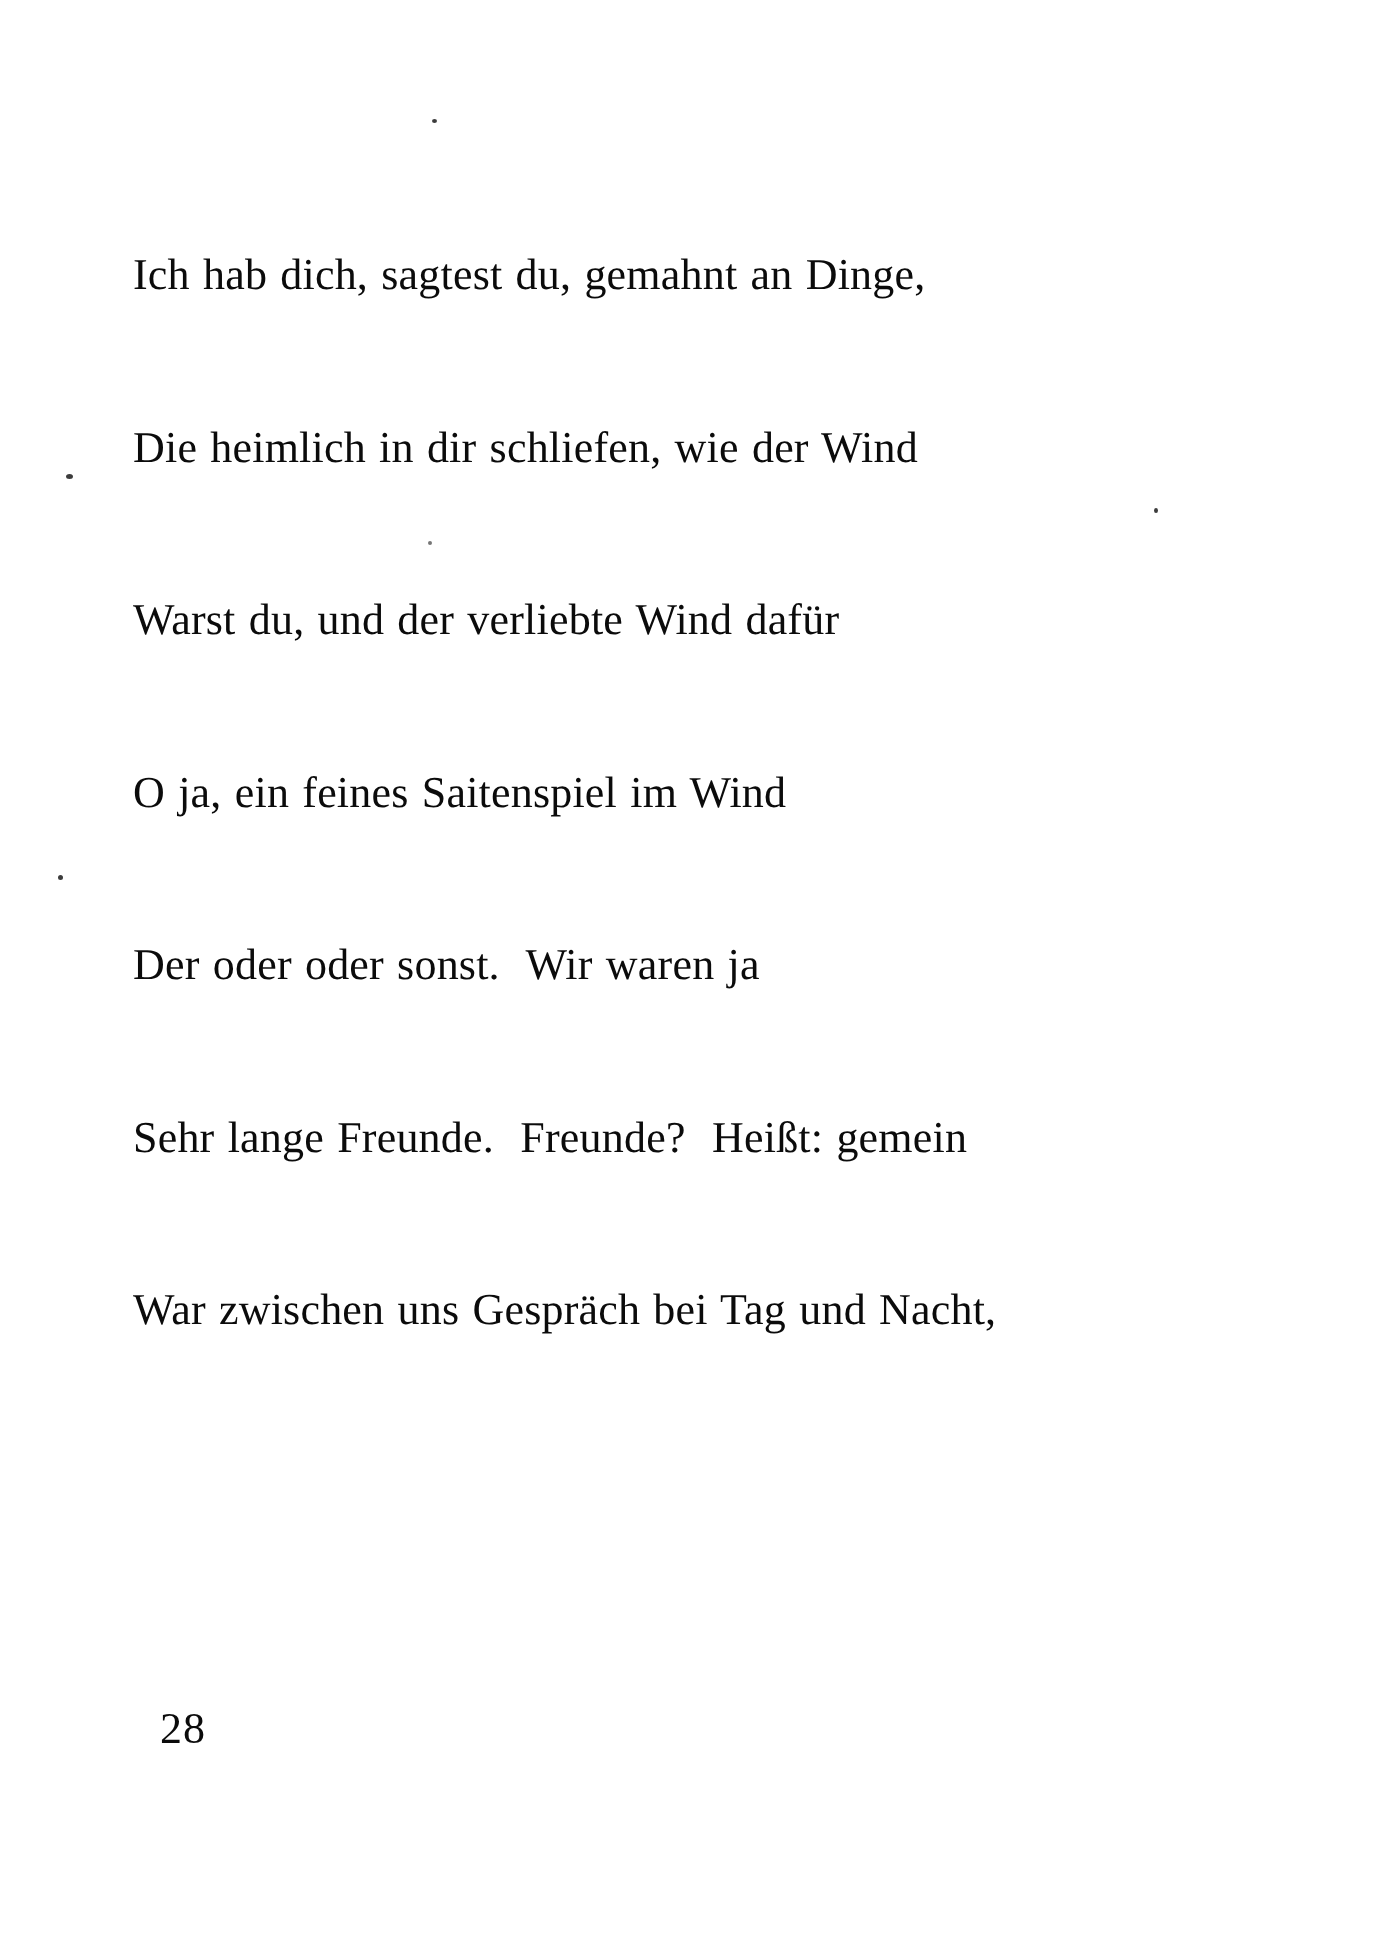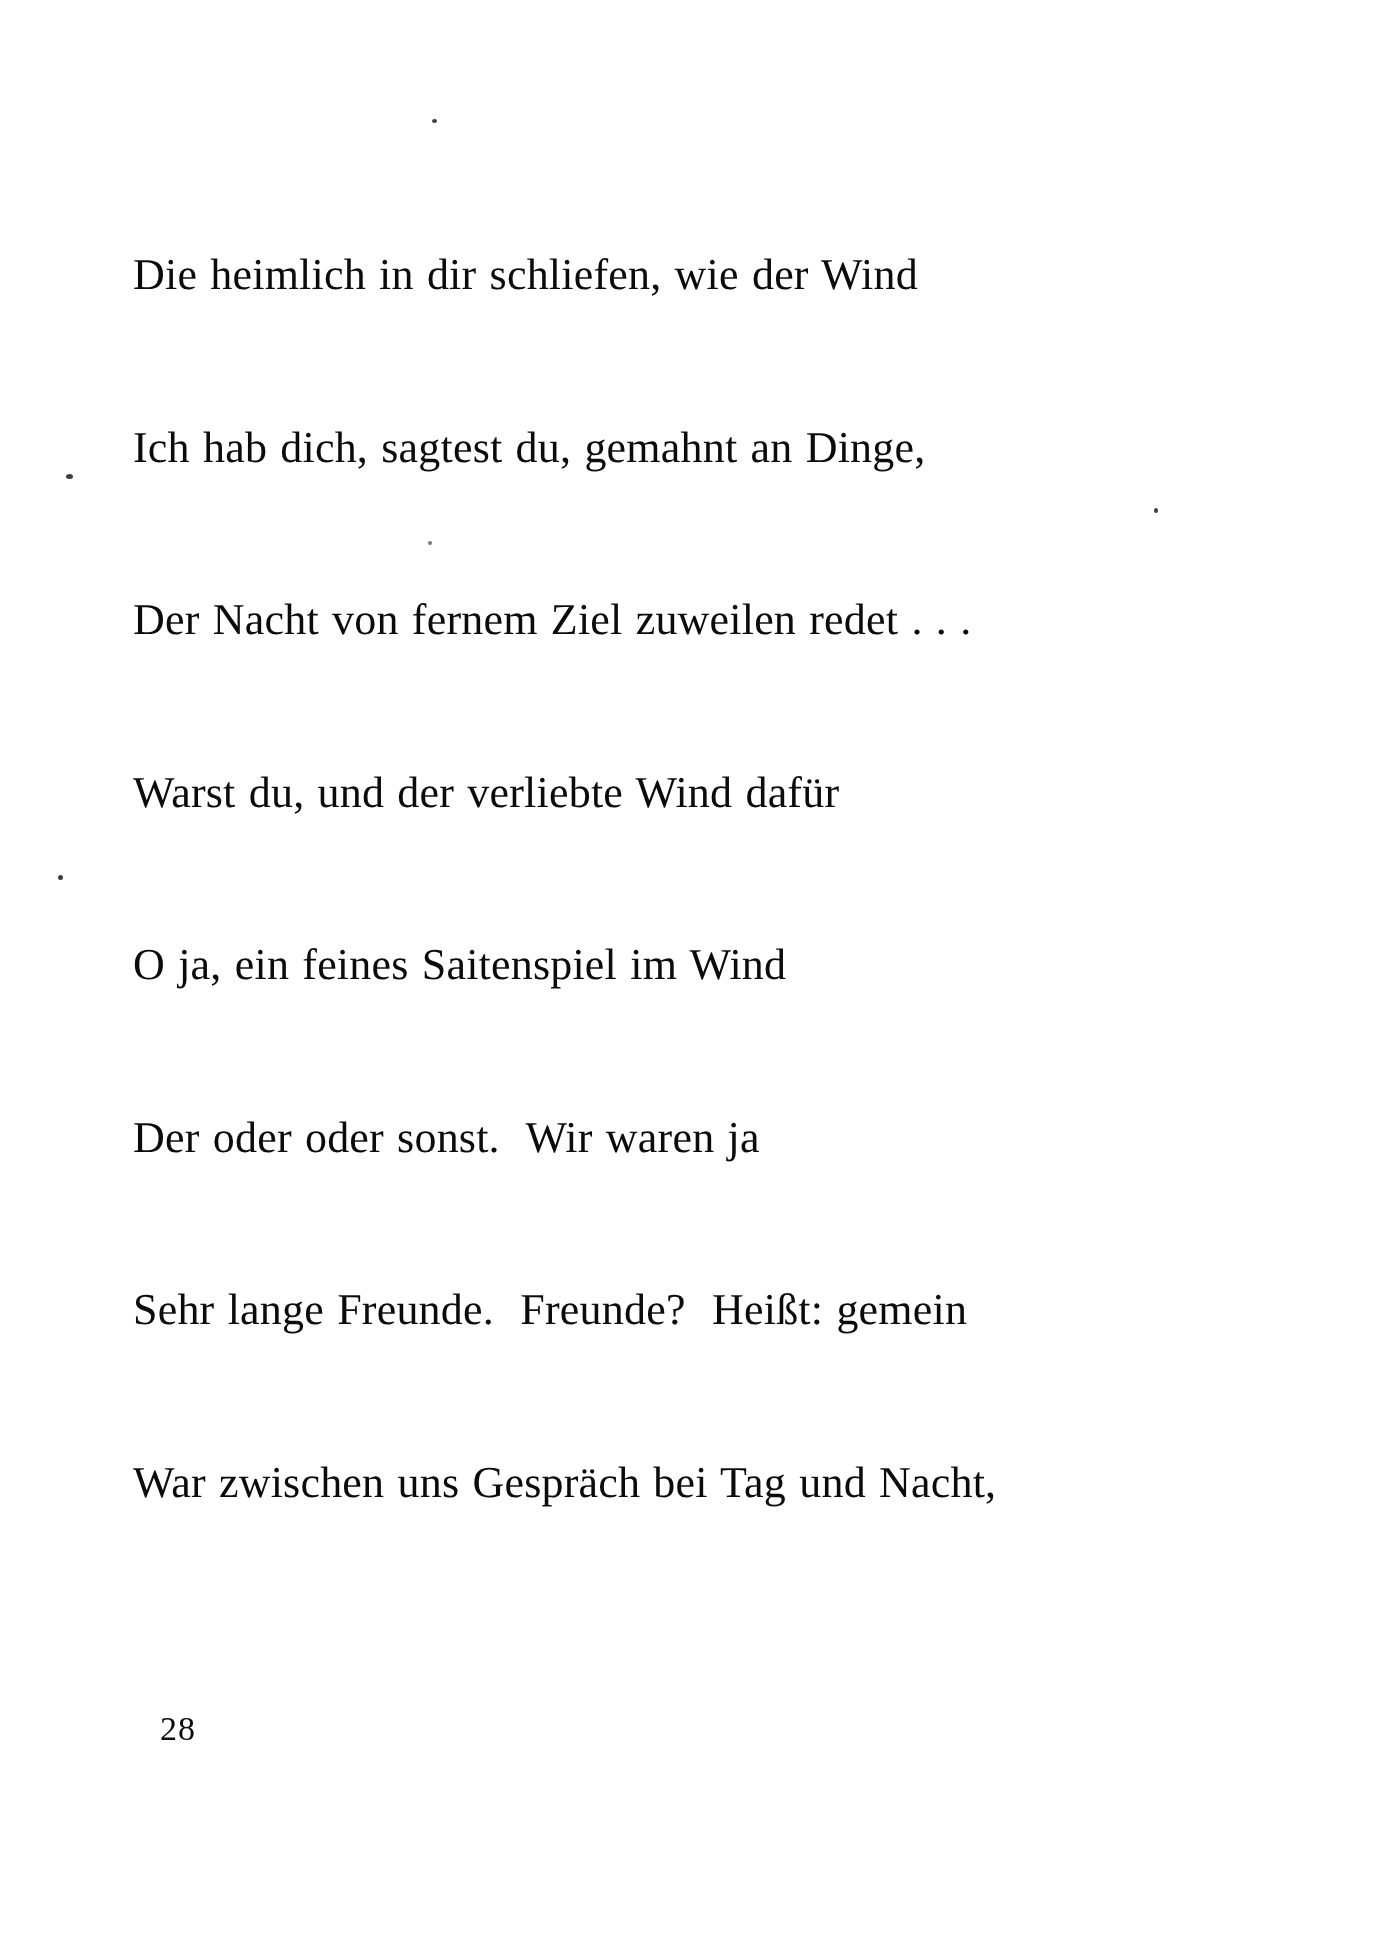--- a/index.html
+++ b/index.html
@@ -28,21 +28,21 @@
     white-space: pre-wrap;
     text-rendering: geometricPrecision;
   }
   .poem .line {
     height: 57.5px;
   }
   .page-number {
     position: absolute;
     left: 160px;
     top: 1700px;
-    font-size: 34px;
+    font-size: 44px;
     line-height: 57.5px;
     letter-spacing: 1px;
     text-align: center;
   }
   .speck {
     position: absolute;
     background: #1a1a1a;
     border-radius: 50%;
     opacity: 0.85;
   }
@@ -57,23 +57,22 @@
 
 <div class="page">
 
   <div class="speck s1"></div>
   <div class="speck s2"></div>
   <div class="speck s3"></div>
   <div class="speck s4"></div>
   <div class="speck s5"></div>
 
   <div class="poem">
+    <div class="line">Ich hab dich, sagtest du, gemahnt an Dinge,</div>
     <div class="line">Die heimlich in dir schliefen, wie der Wind</div>
-    <div class="line">Ich hab dich, sagtest du, gemahnt an Dinge,</div>
-    <div class="line">Der Nacht von fernem Ziel zuweilen redet . . .</div>
     <div class="line">Warst du, und der verliebte Wind dafür</div>
     <div class="line">O ja, ein feines Saitenspiel im Wind</div>
     <div class="line">Der oder oder sonst.  Wir waren ja</div>
     <div class="line">Sehr lange Freunde.  Freunde?  Heißt: gemein</div>
     <div class="line">War zwischen uns Gespräch bei Tag und Nacht,</div>
     
     
     
     
     

